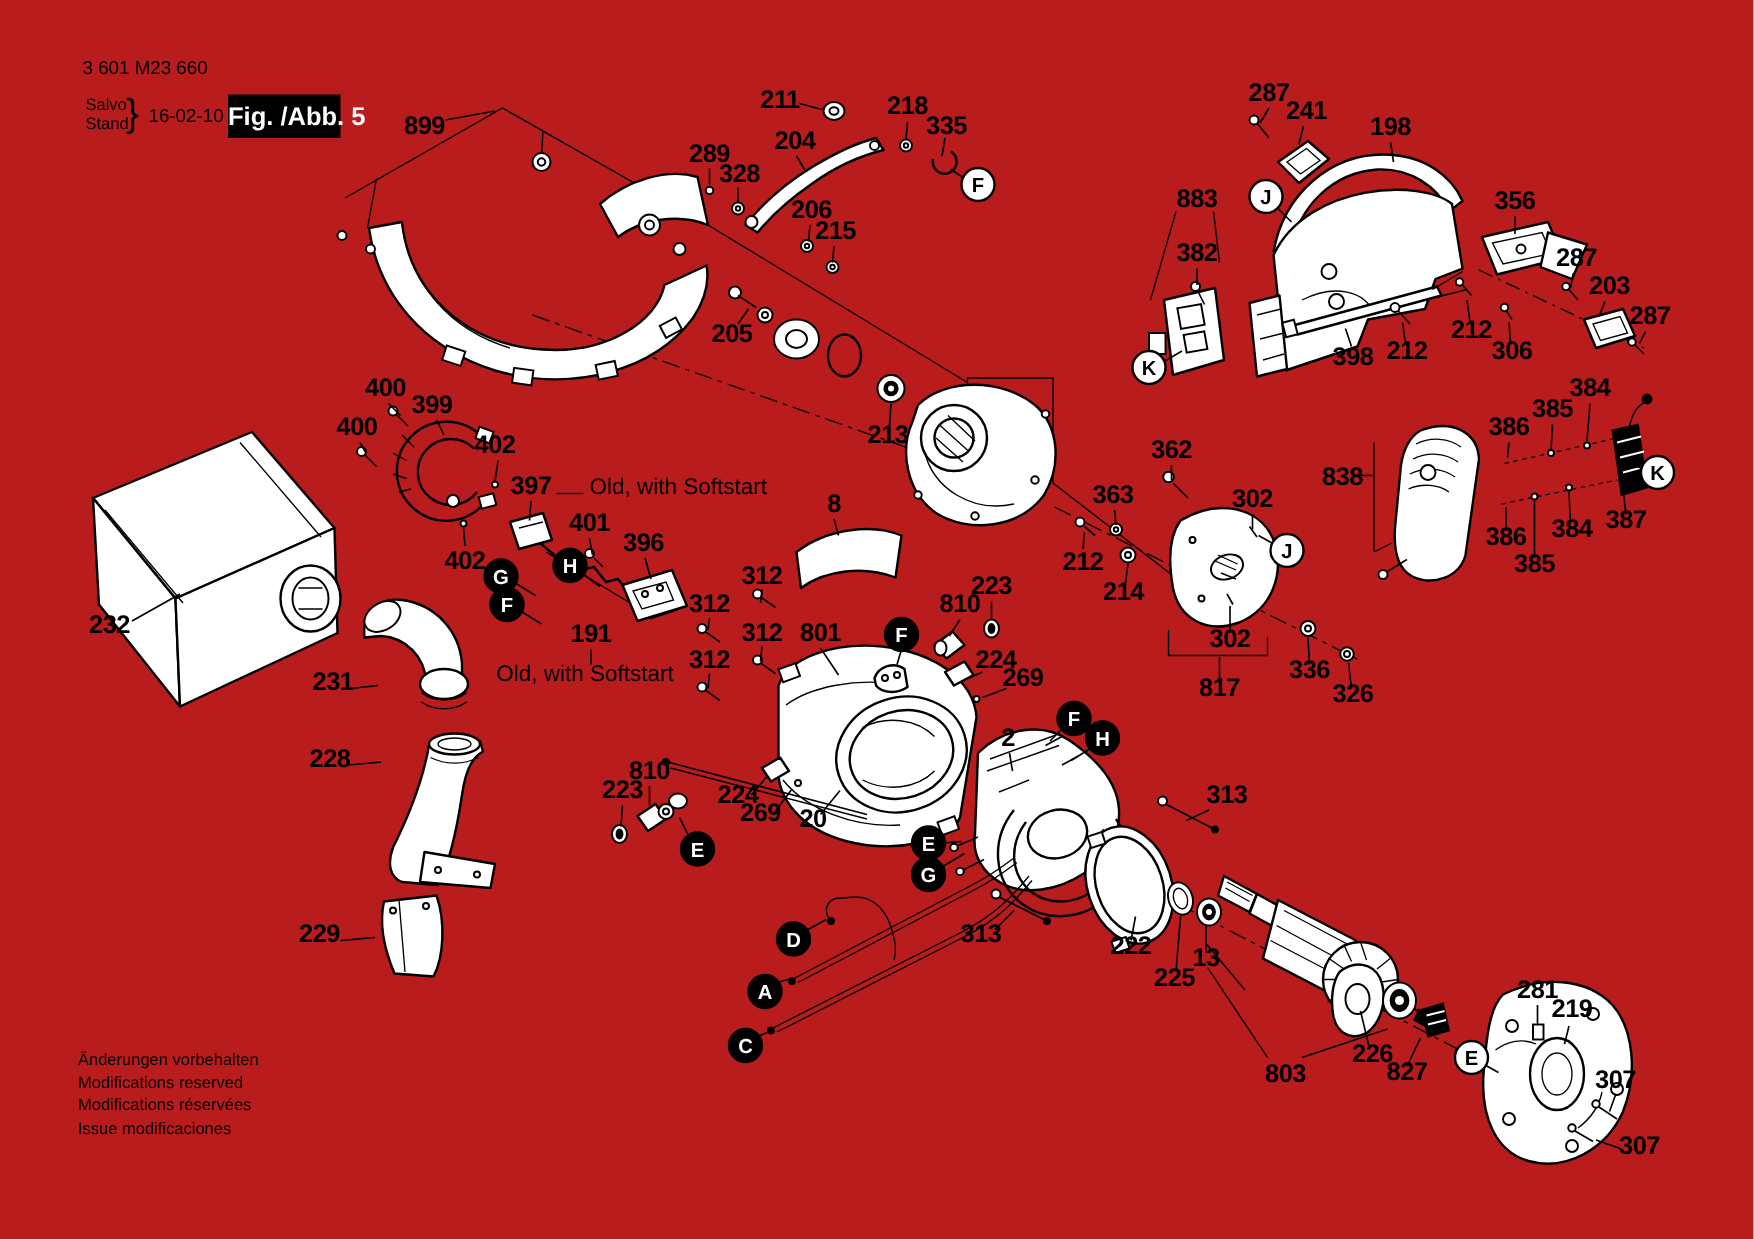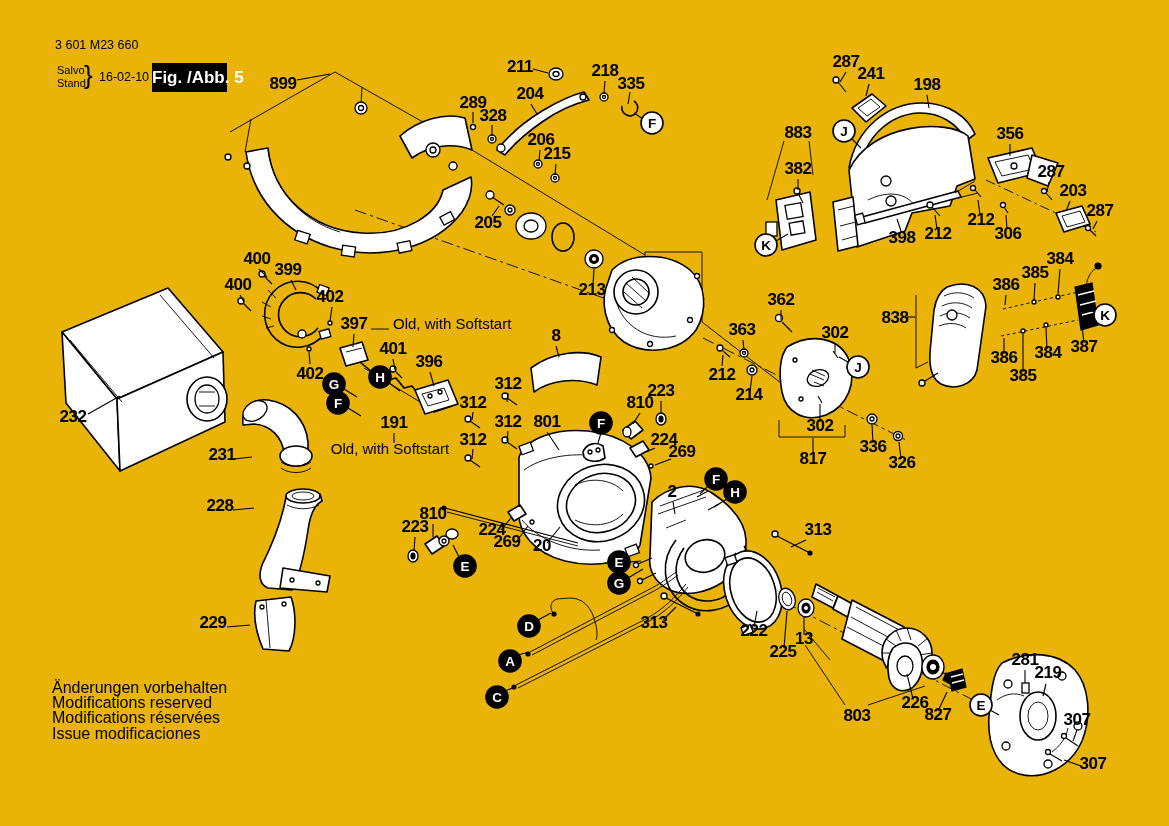--- a/index.html
+++ b/index.html
@@ -1,25 +1,25 @@
 <!DOCTYPE html>
 <html><head>
 <meta charset="utf-8">
 <style>
   html,body{margin:0;padding:0;background:#fff;}
-  #page{position:relative;width:1169px;height:826px;background:#eab308;overflow:hidden;
+  #page{position:relative;width:1169px;height:826px;background:#b91c1c;overflow:hidden;
         font-family:"Liberation Sans",sans-serif;color:#000;text-decoration:underline;}
   .hdr{position:absolute;white-space:nowrap;}
   #partno{left:55px;top:38px;font-size:12.5px;}
   #stand{left:57px;top:64px;font-size:11px;line-height:12.5px;}
   #brace{left:84px;top:60px;font-size:26px;font-weight:400;}
   #date{left:99px;top:70px;font-size:12.5px;text-align:right;}
   #figbox{left:152px;top:63px;width:75px;height:29px;background:#000;color:#fff;
           font-size:17px;font-weight:bold;text-align:center;line-height:29px;}
-  #footer{position:absolute;left:52px;top:680px;font-size:16px;line-height:15.2px;}
+  #footer{position:absolute;left:52px;top:700px;font-size:11px;line-height:15.2px;}
   svg{position:absolute;left:0;top:0;}
   .part{stroke:#000;stroke-width:1.6;fill:#fff;stroke-linejoin:round;}
   .partn{stroke:#000;stroke-width:1.6;fill:none;stroke-linejoin:round;}
   .thin{stroke:#000;stroke-width:0.9;fill:none;}
   .fast{stroke:#000;stroke-width:1.3;fill:#fff;}
   .dark{stroke:#000;stroke-width:1.2;fill:#000;}
   .ldr{stroke:#000;stroke-width:1.1;fill:none;}
   .lbl{font-family:"Liberation Sans",sans-serif;font-size:17px;font-weight:bold;
        letter-spacing:-0.4px;fill:#000;}
   .note{font-size:15px;font-weight:400;letter-spacing:0;}

